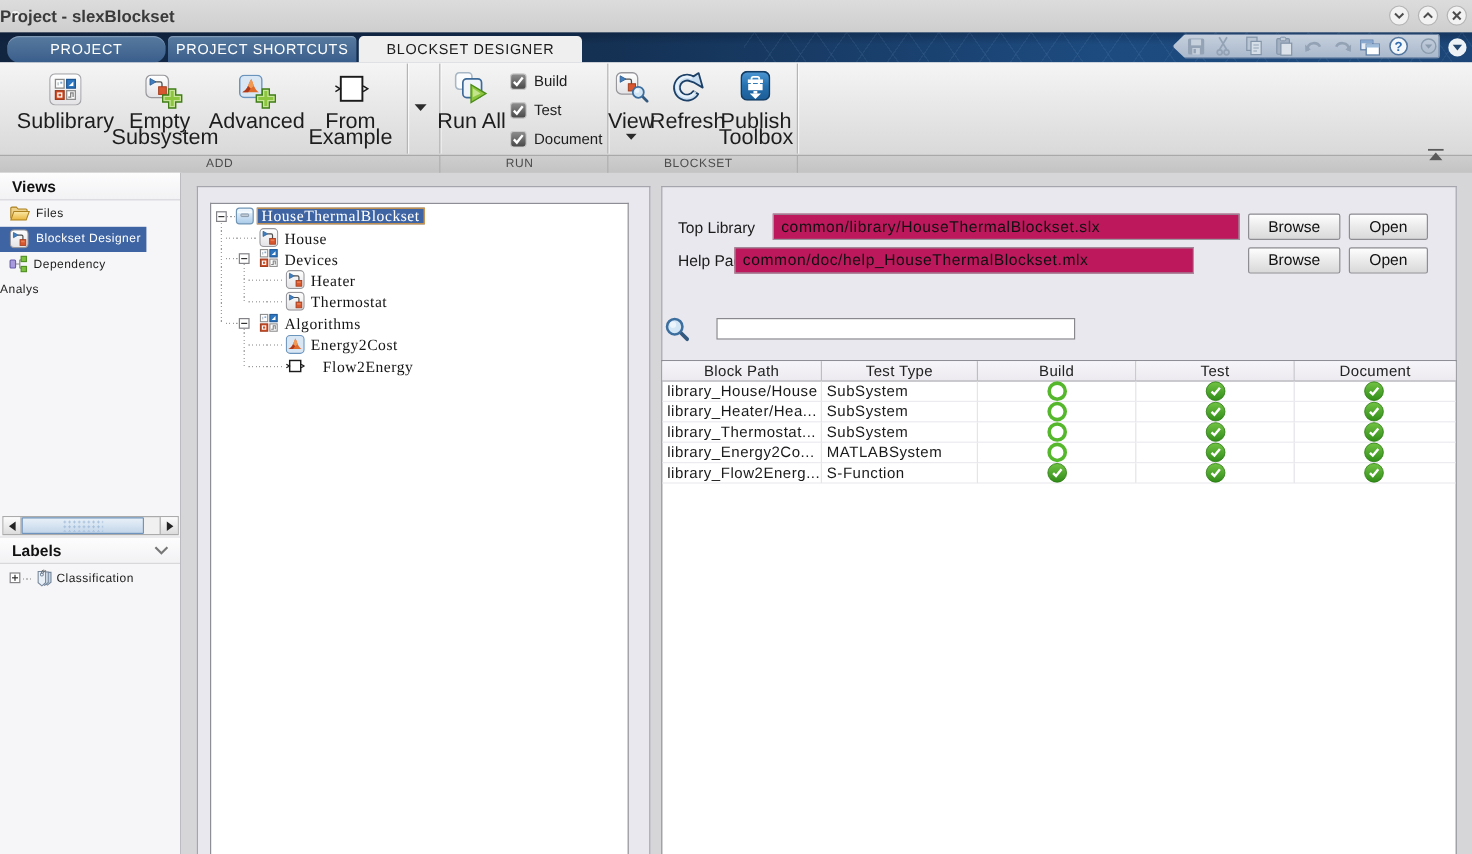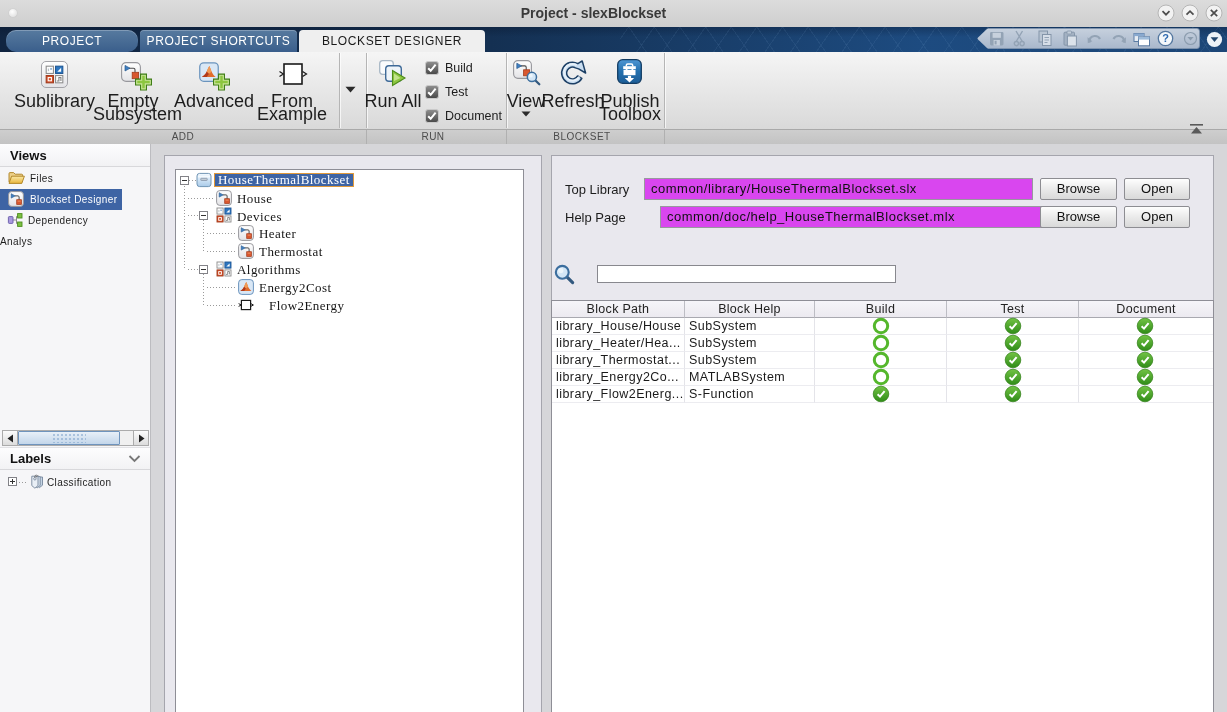--- a/index.html
+++ b/index.html
@@ -3,21 +3,21 @@
 <meta charset="utf-8">
 <style>
   * { margin:0; padding:0; box-sizing:border-box; }
   html,body { width:1227px; height:712px; overflow:hidden; }
   body { font-family:"Liberation Sans", sans-serif; position:relative; background:#d6d6d9; }
   .abs { position:absolute; }
 
   
   #titlebar { left:0; top:0; width:1227px; height:27px;
     background:linear-gradient(#dcdcdc,#cecece); }
-  #title { left:0; top:5px; width:1187px; text-align:center;
+  #title { left:0; top:5px; width:1187px; text-align:left;
     font-size:14px; font-weight:bold; color:#3a3a3a; }
   #tdot { left:9px; top:9px; width:8px; height:8px; border-radius:50%;
     background:radial-gradient(circle at 40% 35%, #ffffff, #d9d9d9); box-shadow:0 0 1px #aaa; }
 
   
   #navbar { left:0; top:27px; width:1227px; height:25px;
     background:linear-gradient(rgba(5,15,35,.30), rgba(5,15,35,0) 40%),
       linear-gradient(90deg,#112541 0%, #143052 40%, #1d4b80 75%, #1c4677 100%); }
   #navbar .hatch { left:620px; top:0; width:607px; height:25px; opacity:.22;
     background:
@@ -55,21 +55,21 @@
 
   .treetxt { font-size:13px; letter-spacing:.45px; color:#151515; white-space:nowrap;font-family:Liberation Serif, serif; }
   .vdot { width:1px; background-image:repeating-linear-gradient(#9a9a9a 0 1px, transparent 1px 3px); }
   .hdot { height:1px; background-image:repeating-linear-gradient(90deg,#9a9a9a 0 1px, transparent 1px 3px); }
   .expander { width:9px; height:9px; background:#fff; border:1px solid #828287; }
   .expander:before { content:""; position:absolute; left:1px; top:3px; width:5px; height:1px; background:#333; }
   .expander.plus:after { content:""; position:absolute; left:3px; top:1px; width:1px; height:5px; background:#333; }
 
   
   .flabel { font-size:13px; color:#1c1c1c; }
-  .field { background:#d946ef; border:1px solid #98989e; font-size:13px; letter-spacing:.5px; color:#111;
+  .field { background:#be185d; border:1px solid #98989e; font-size:13px; letter-spacing:.5px; color:#111;
     line-height:20px; padding-left:6px; white-space:nowrap; overflow:hidden; }
   .btn { background:linear-gradient(#fefefe,#ececec 45%,#d9d9d9); border:1px solid #8d8d92;
     border-radius:2px; font-size:13px; color:#111; text-align:center; line-height:20px; }
 
   
   #tbl { left:551px; top:300px; width:663px; height:412px; background:#fff; border:1px solid #8e8e96; border-bottom:none; }
   .th { top:0; height:17px; background:linear-gradient(#f6f5f9,#eceaf0);
     border-right:1px solid #bdbdc4; border-bottom:1px solid #a9a9b0;
     letter-spacing:.3px; font-size:12.5px; color:#222; text-align:center; line-height:17px; }
   .td { font-size:12.5px; letter-spacing:.45px; color:#1a1a1a; line-height:17px; height:17px; padding-left:4px;
@@ -465,32 +465,32 @@
     <use href="#blk" width="16" height="16"></use>
   </svg>
 <div class="abs treetxt" style="left:269px;top:298px">Flow2Energy</div>
 
 <div class="abs" id="rightpanel"></div>
 <div class="abs flabel" style="left:565px;top:182px">Top Library</div>
 <div class="abs field" style="left:644px;top:178px;width:389px;height:22px">common/library/HouseThermalBlockset.slx</div>
 <div class="abs btn" style="left:1040px;top:178px;width:77px;height:22px">Browse</div>
 <div class="abs btn" style="left:1124px;top:178px;width:66px;height:22px">Open</div>
 <div class="abs flabel" style="left:565px;top:210px">Help Page</div>
-<div class="abs field" style="left:660px;top:206px;width:415px;height:22px">common/doc/help_HouseThermalBlockset.mlx</div>
+<div class="abs field" style="left:612px;top:206px;width:383px;height:22px">common/doc/help_HouseThermalBlockset.mlx</div>
 <div class="abs btn" style="left:1040px;top:206px;width:77px;height:22px">Browse</div>
 <div class="abs btn" style="left:1124px;top:206px;width:66px;height:22px">Open</div>
 
 <svg class="abs" style="left:554px;top:264px" width="21" height="21" viewBox="0 0 16 16">
     <use href="#mag" width="16" height="16"></use>
   </svg>
 <div class="abs" style="left:597px;top:265px;width:299px;height:18px;background:#fff;border:1px solid #88888e"></div>
 
 <div class="abs" id="tbl"></div>
 <div class="abs th" style="left:552px;top:301px;width:133px">Block Path</div>
-<div class="abs th" style="left:685px;top:301px;width:130px">Block Help</div>
+<div class="abs th" style="left:685px;top:301px;width:130px">Test Type</div>
 <div class="abs th" style="left:815px;top:301px;width:132px">Build</div>
 <div class="abs th" style="left:947px;top:301px;width:132px">Test</div>
 <div class="abs th" style="left:1079px;top:301px;width:134px;border-right:none">Document</div>
 
 <div class="abs td" style="left:552px;top:318px;width:133px">library_House/House</div>
 <div class="abs td" style="left:685px;top:318px;width:130px">SubSystem</div>
 <div class="abs td" style="left:815px;top:318px;width:132px"></div>
 <div class="abs td" style="left:947px;top:318px;width:132px"></div>
 <div class="abs td" style="left:1079px;top:318px;width:134px;border-right:none"></div>
 

